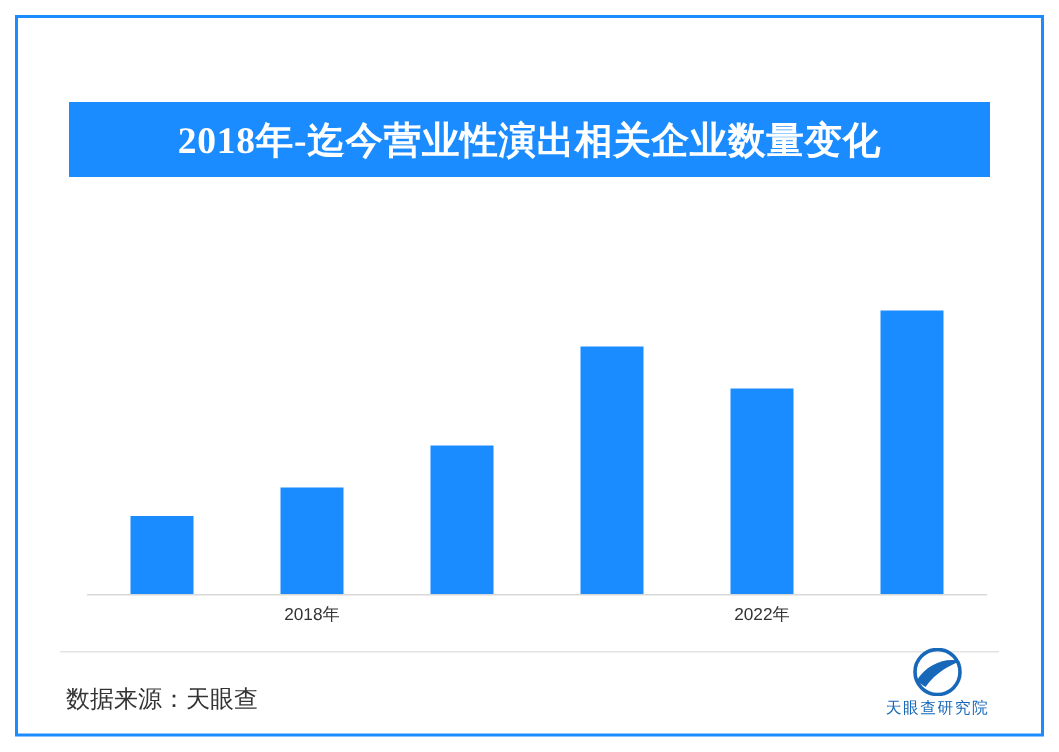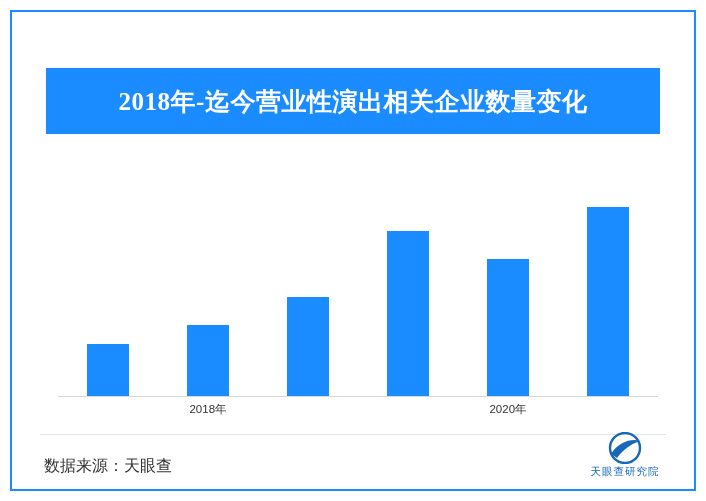--- a/index.html
+++ b/index.html
@@ -30,21 +30,21 @@
     box-sizing: border-box;
     border: 2px solid #1a8cff;
     background: #ffffff;
   }
   
   .title-bar {
     position: absolute;
     left: 46px;
     top: 68px;
     width: 614px;
-    height: 66px;
+    height: 50px;
     background: #1a8cff;
     display: flex;
     align-items: center;
     justify-content: center;
   }
   .title-text {
     color: #ffffff;
     font-family: "Liberation Serif", serif;
     font-weight: bold;
     font-size: 25px;
@@ -164,21 +164,21 @@
     <div class="bar-col">
       <div class="bar" style="height:58%"></div>
     </div>
     <div class="bar-col">
       <div class="bar" style="height:80%"></div>
     </div>
   </div>
 
   <div class="xlabels">
     <div class="xlabel">2018年</div>
-    <div class="xlabel">2020年</div>
+    <div class="xlabel">2022年</div>
   </div>
 
   <div class="footer-line"></div>
   <div class="source-text">数据来源：天眼查</div>
 
   <div class="logo">
     <div class="logo-mark">
       <svg viewBox="0 0 42 32" width="42" height="32" aria-hidden="true">
         <circle cx="21" cy="16" r="15" fill="none" stroke="#1768b8" stroke-width="2.4"></circle>
         <path d="M7 22 C14 10, 28 6, 36 9 C30 11, 20 16, 13 26 Z" fill="#1768b8"></path>

